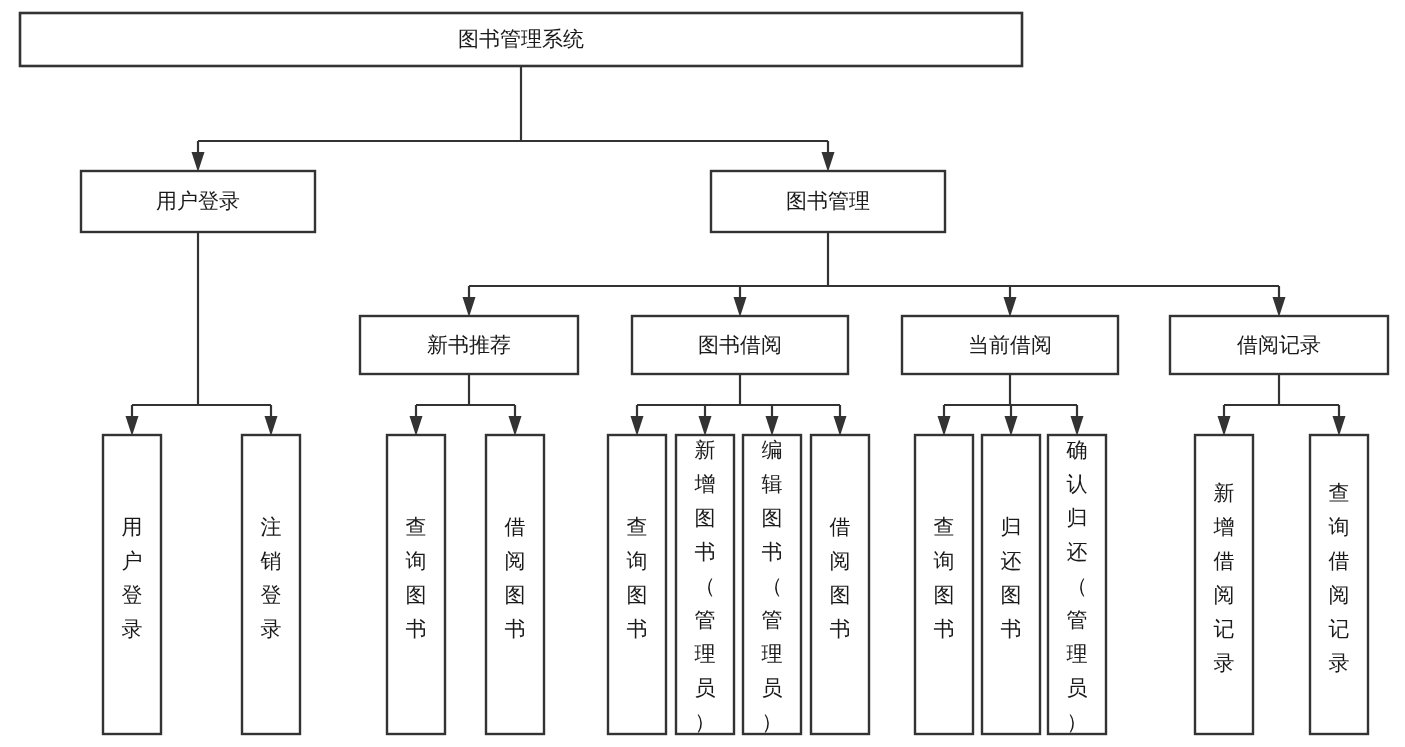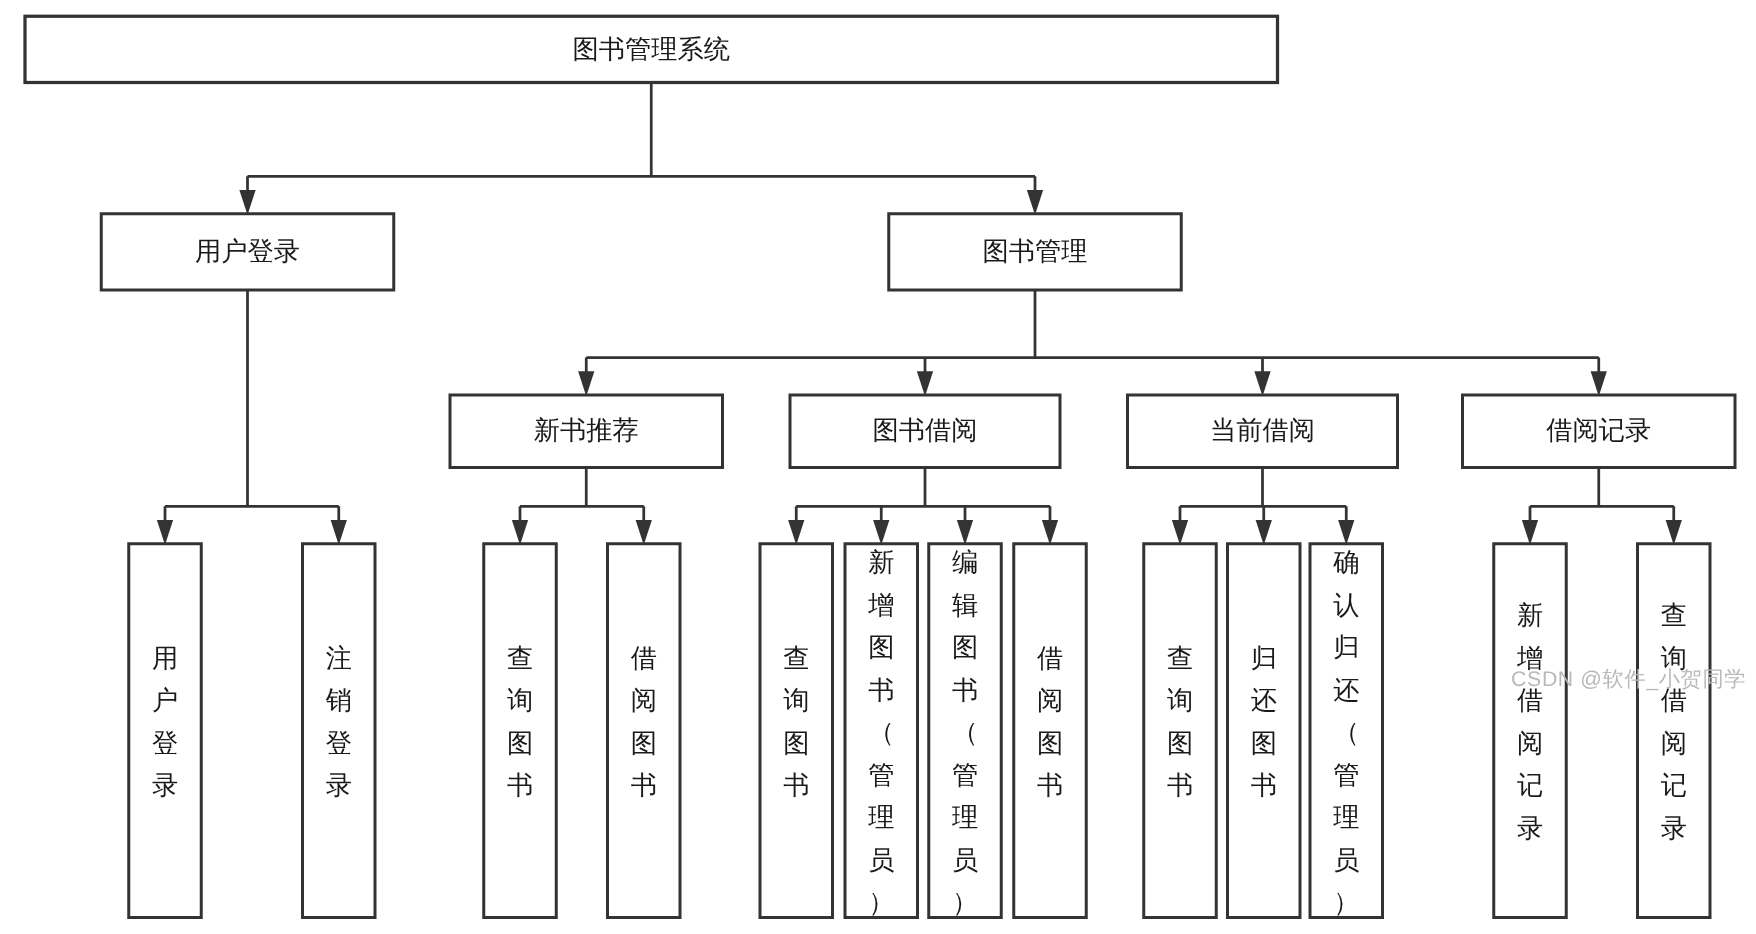--- a/index.html
+++ b/index.html
@@ -206,14 +206,13 @@
         <g>
           <rect x="1195" y="435" width="58" height="299" class="node-rect"></rect>
           <text x="1224" y="0" class="node-label-v"><tspan x="1224" y="499.5">新</tspan><tspan x="1224" y="533.5">增</tspan><tspan x="1224" y="567.5">借</tspan><tspan x="1224" y="601.5">阅</tspan><tspan x="1224" y="635.5">记</tspan><tspan x="1224" y="669.5">录</tspan></text>
         </g>
         <g>
           <rect x="1310" y="435" width="58" height="299" class="node-rect"></rect>
           <text x="1339" y="0" class="node-label-v"><tspan x="1339" y="499.5">查</tspan><tspan x="1339" y="533.5">询</tspan><tspan x="1339" y="567.5">借</tspan><tspan x="1339" y="601.5">阅</tspan><tspan x="1339" y="635.5">记</tspan><tspan x="1339" y="669.5">录</tspan></text>
         </g>
       </g>
     </svg>
-  <div class="watermark">CSDN @软件_小贺同学</div>
 </div>
 
 </body></html>

